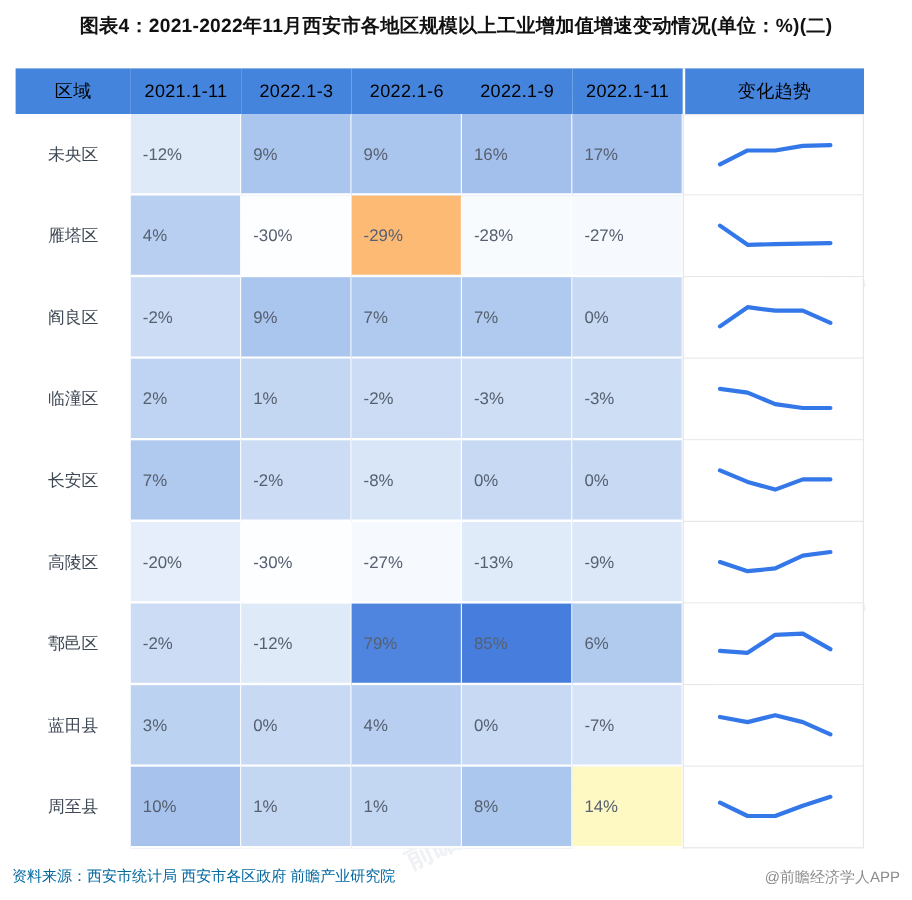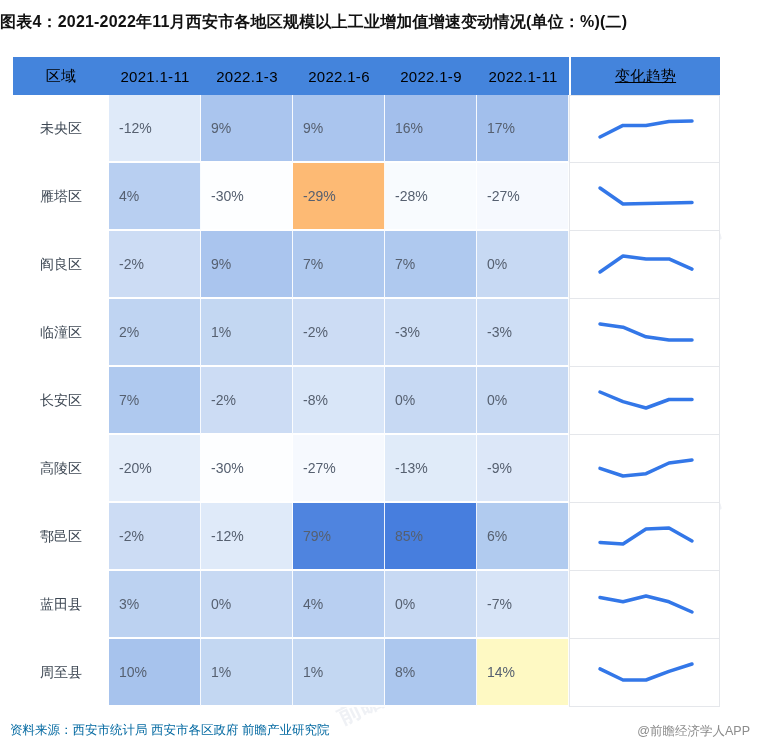--- a/index.html
+++ b/index.html
@@ -1,21 +1,21 @@
 <!DOCTYPE html>
 <html><head>
 <meta charset="utf-8">
 <style>
   html,body{margin:0;padding:0;}
   body{
     width:760px;height:750px;background:#ffffff;position:relative;overflow:hidden;
     font-family:"Liberation Sans","DejaVu Sans",sans-serif;
   }
   .title{
-    position:absolute;left:0;top:12px;width:760px;
+    position:absolute;left:0;top:12px;width:760px;text-align:center;
     font-size:16px;font-weight:bold;color:#111111;letter-spacing:0.2px;
   }
   .tbl{position:absolute;left:13px;top:57px;width:707px;}
   .hrow{display:flex;height:38px;}
   .hcell{
     box-sizing:border-box;height:38px;display:flex;align-items:center;justify-content:center;
     font-size:15px;font-weight:500;color:#000000;letter-spacing:0.3px;
   }
   .row{display:flex;height:68px;}
   .rcell{
@@ -78,21 +78,21 @@
   </div>
 
 <div class="tbl" id="tbl">
     <div class="hrow">
       <div class="hcell" style="background: rgb(68, 132, 220); width: 96px;">区域</div>
       <div class="hcell" style="background: rgb(68, 132, 220); width: 92px;">2021.1-11</div>
       <div class="hcell" style="background: rgb(68, 132, 220); width: 92px;">2022.1-3</div>
       <div class="hcell" style="background: rgb(68, 132, 220); width: 92px;">2022.1-6</div>
       <div class="hcell" style="background: rgb(68, 132, 220); width: 92px;">2022.1-9</div>
       <div class="hcell" style="background: rgb(68, 132, 220); width: 92px;">2022.1-11</div>
-      <div class="hcell" style="background: rgb(68, 132, 220); width: 151px; border-left: 2px solid rgb(255, 255, 255); text-decoration: underline;">变化趋势</div>
+      <div class="hcell" style="background: rgb(68, 132, 220); width: 151px; border-left: 2px solid rgb(255, 255, 255);">变化趋势</div>
     </div>
     <div class="row">
       <div class="rcell" style="width: 96px;">未央区</div>
       <div class="vcell" style="width: 92px; background: rgb(223, 234, 249);">-12%</div>
       <div class="vcell" style="width: 92px; background: rgb(170, 197, 238);">9%</div>
       <div class="vcell" style="width: 92px; background: rgb(170, 197, 238);">9%</div>
       <div class="vcell" style="width: 92px; background: rgb(163, 191, 236);">16%</div>
       <div class="vcell" style="width: 92px; background: rgb(162, 191, 236);">17%</div>
       <div class="tcell first" style="width: 151px;"><svg width="149" height="66" viewBox="0 0 149 66">
           <polyline points="30,41.0 53,29.4 76,29.4 99,25.6 122,25.0" fill="none" stroke="#3377e8" stroke-width="3.5" stroke-linecap="round" stroke-linejoin="round"></polyline>

